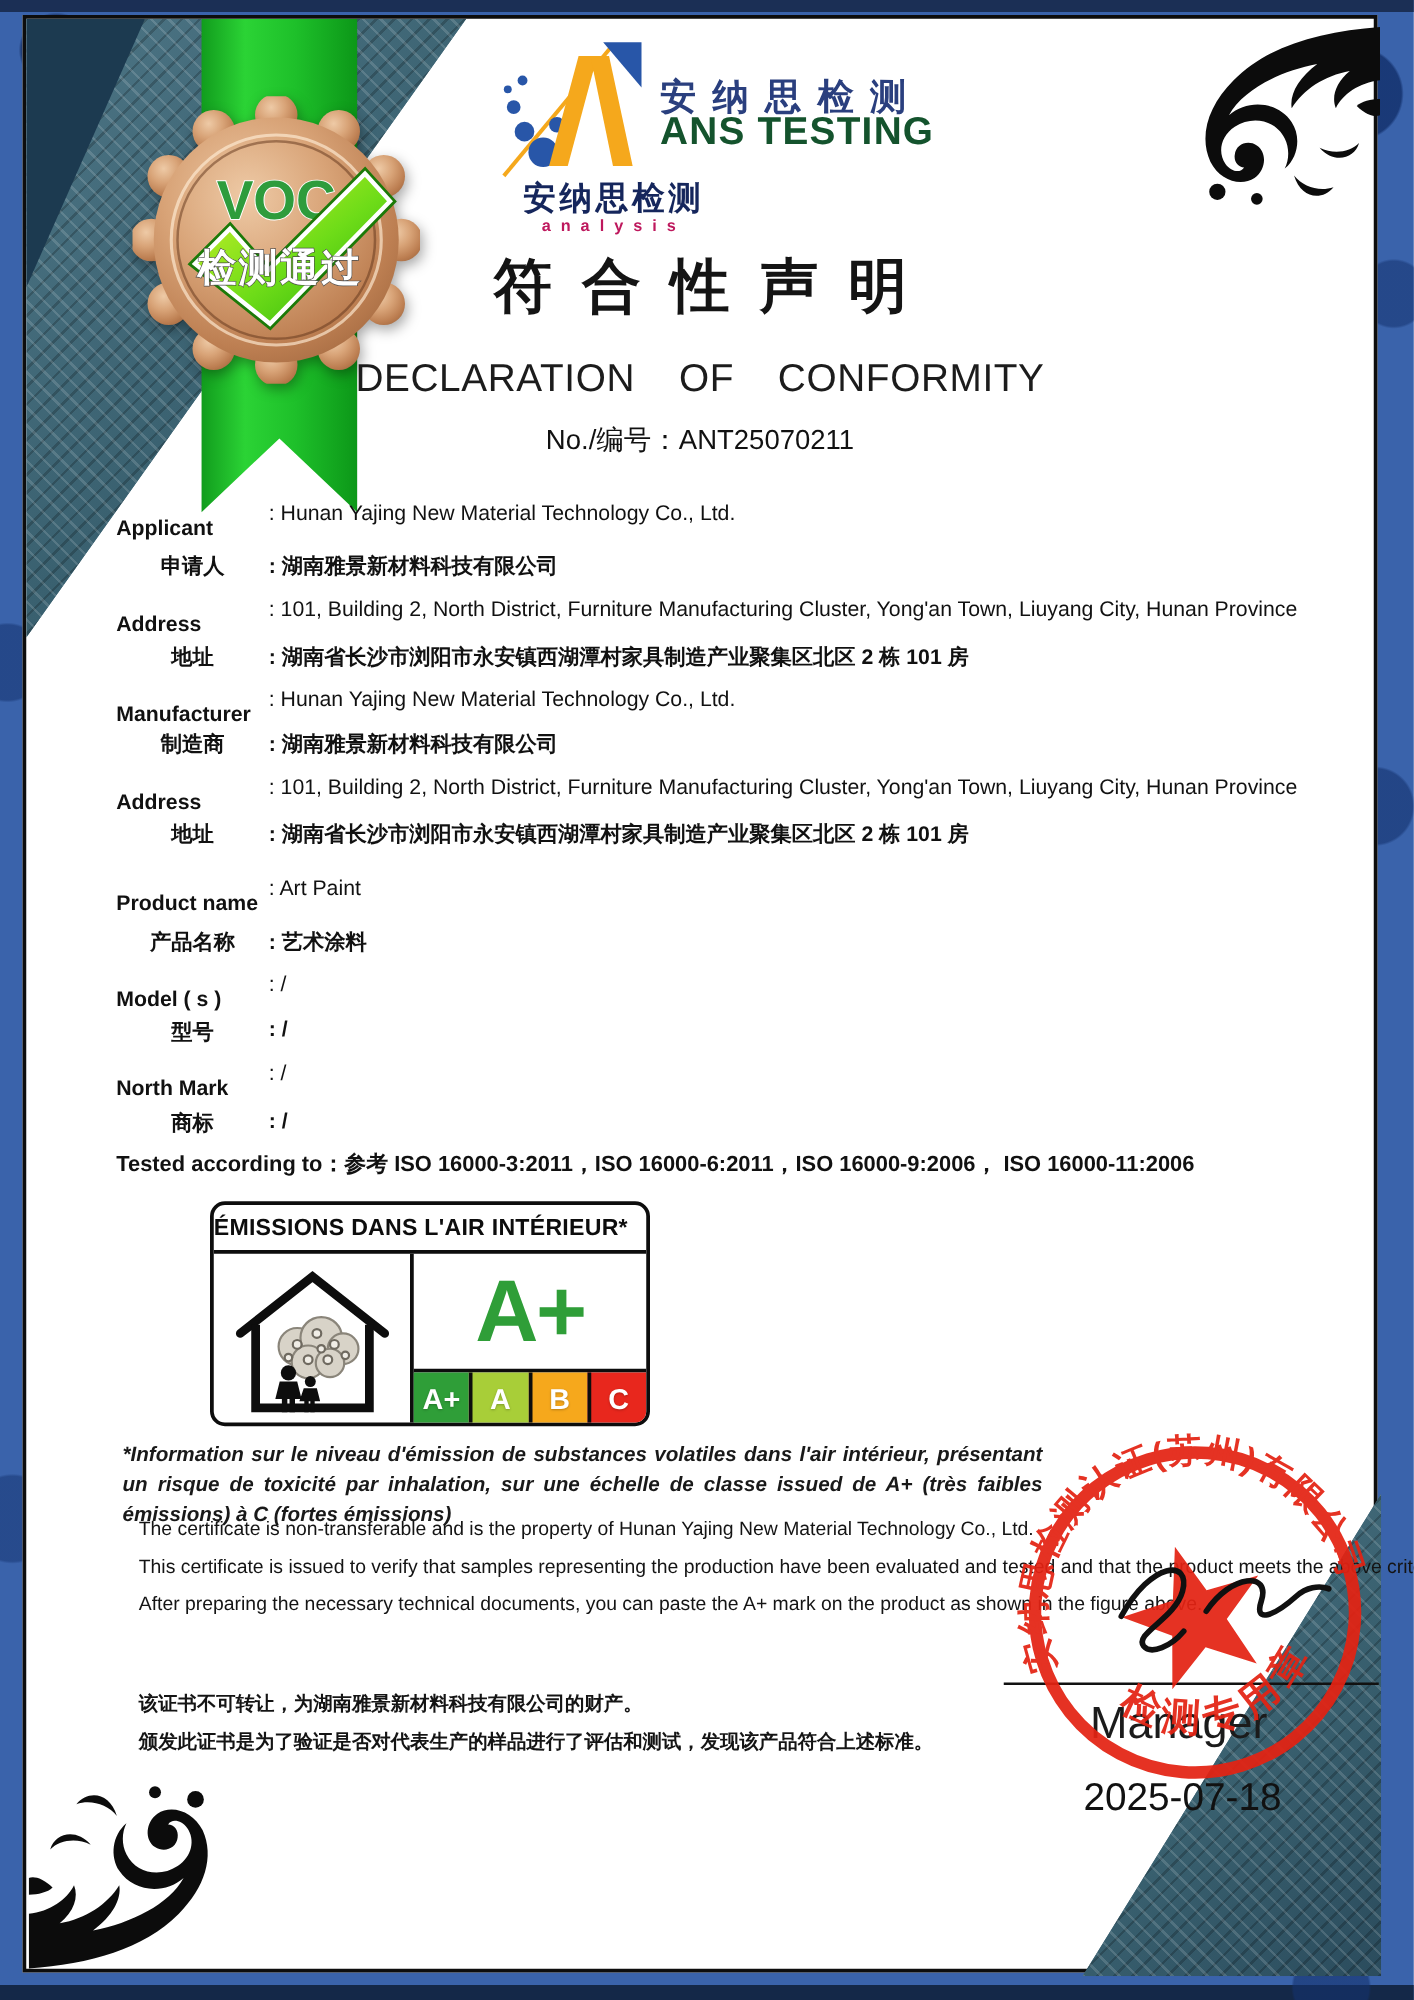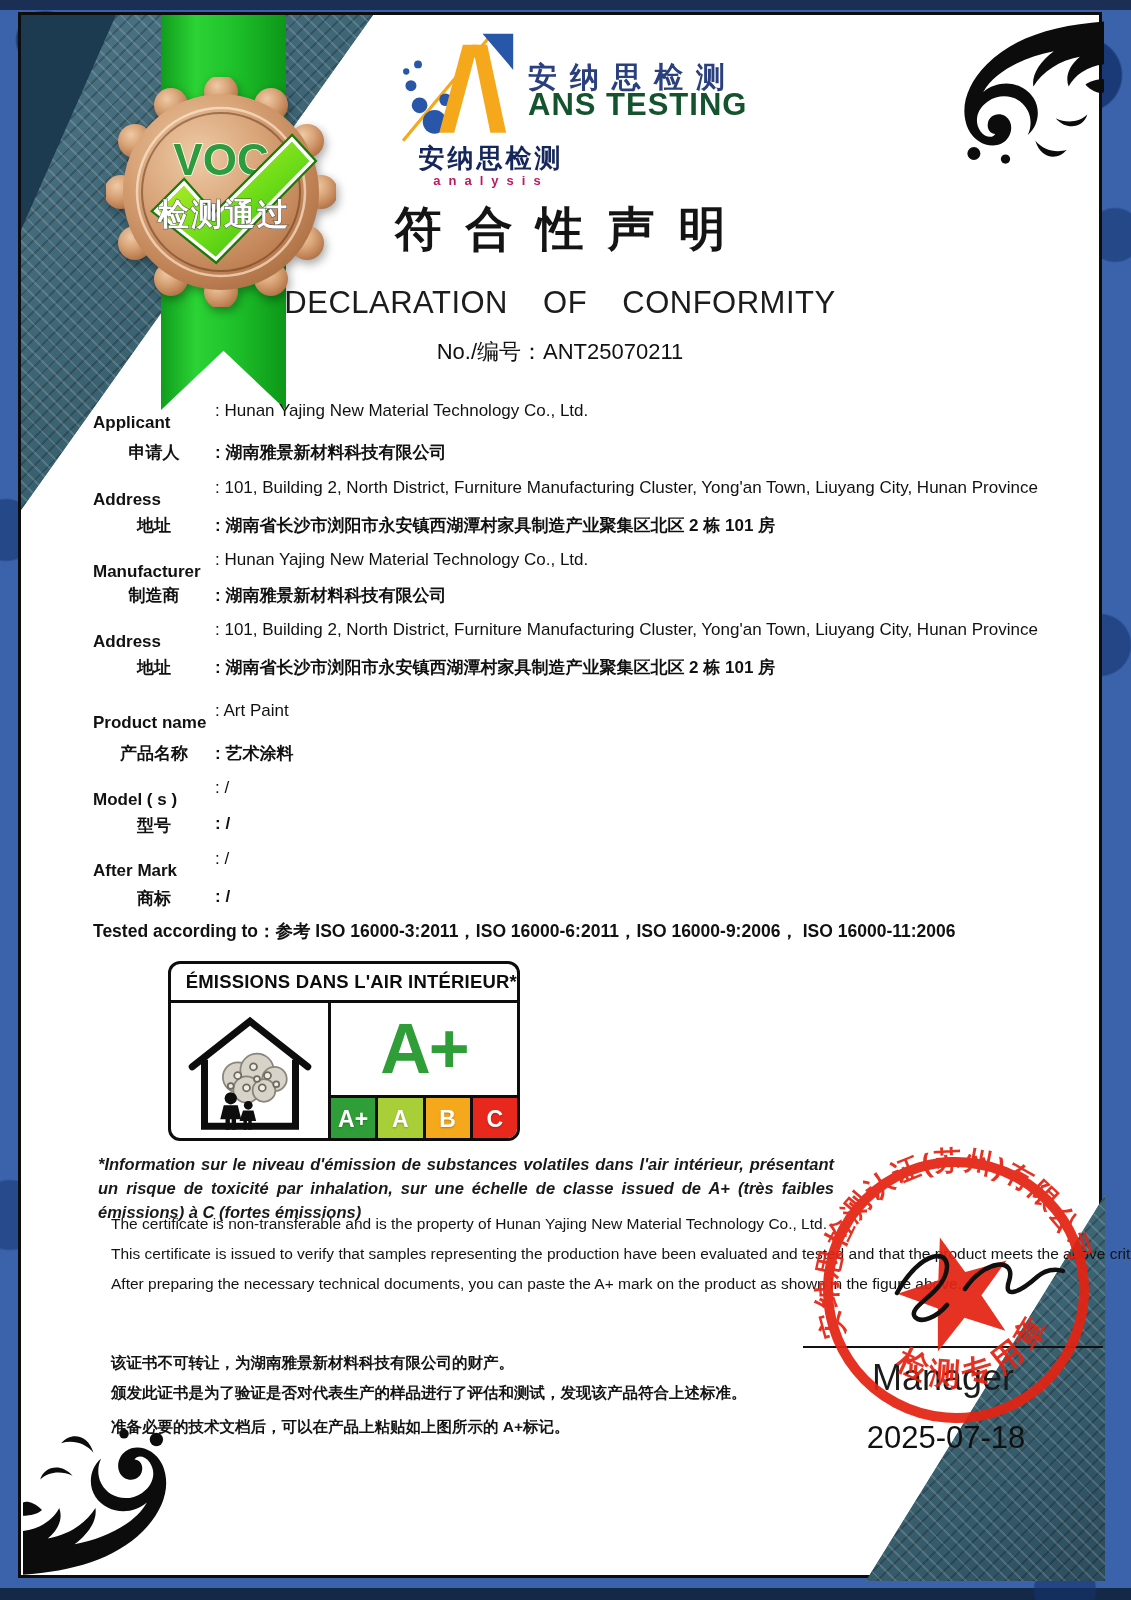--- a/index.html
+++ b/index.html
@@ -52,21 +52,21 @@
   .frow{position:absolute;left:72px;right:16px;height:24px;z-index:7;}
   .flabel{position:absolute;left:0;width:122px;font-size:17px;color:#111;white-space:nowrap;}
   .fvalue{position:absolute;left:122px;font-size:17px;color:#111;white-space:nowrap;}
   .frow.en .flabel{font-weight:600;margin-top:12px;}
   .frow.en .fvalue{font-weight:500;}
   .frow.cn .flabel{font-weight:700;text-align:center;}
   .frow.cn .fvalue{font-weight:700;}
   .tested{left:72px;top:904px;font-size:17.5px;font-weight:600;color:#111;white-space:nowrap;z-index:7;}
   
   .emis{left:147px;top:946px;width:352px;height:180px;background:#fff;border:3px solid #0d0d0d;border-radius:12px;box-sizing:border-box;overflow:hidden;z-index:7;}
-  .emis-head{height:36px;line-height:36px;text-align:right;font-size:18.5px;font-weight:800;color:#0d0d0d;border-bottom:3px solid #0d0d0d;letter-spacing:.2px;}
+  .emis-head{height:36px;line-height:36px;text-align:left;font-size:18.5px;font-weight:800;color:#0d0d0d;border-bottom:3px solid #0d0d0d;letter-spacing:.2px;}
   .emis-body{display:flex;height:137px;}
   .emis-house{width:160px;border-right:3px solid #0d0d0d;box-sizing:border-box;display:flex;align-items:center;justify-content:center;}
   .emis-right{flex:1;display:flex;flex-direction:column;}
   .emis-grade{flex:1;display:flex;align-items:center;justify-content:center;font-size:70px;font-weight:800;color:#2f9e38;letter-spacing:-2px;line-height:1;}
   .emis-scale{height:42px;display:flex;border-top:3px solid #0d0d0d;}
   .emis-cell{flex:1;display:flex;align-items:center;justify-content:center;color:#fff;font-weight:800;font-size:23px;text-shadow:0 1px 2px rgba(0,0,0,.25);}
   .emis-cell + .emis-cell{border-left:3px solid #0d0d0d;}
   .c-aplus{background:#2f9e38;} .c-a{background:#a8ce38;} .c-b{background:#f6a81c;} .c-c{background:#e8271d;}
   .fr-note{left:77px;top:1138px;width:736px;font-size:16.5px;font-weight:700;font-style:italic;color:#191919;text-align:justify;line-height:1.45;z-index:7;}
   .para{position:absolute;left:90px;font-size:15.5px;color:#141414;white-space:nowrap;z-index:7;}
@@ -213,21 +213,21 @@
     </div>
   <div class="frow en" style="top:763px">
       <span class="flabel">Model ( s )</span>
       <span class="fvalue">: /</span>
     </div>
   <div class="frow cn" style="top:799px">
       <span class="flabel">型号</span>
       <span class="fvalue">: /</span>
     </div>
   <div class="frow en" style="top:834px">
-      <span class="flabel">After Mark</span>
+      <span class="flabel">North Mark</span>
       <span class="fvalue">: /</span>
     </div>
   <div class="frow cn" style="top:872px">
       <span class="flabel">商标</span>
       <span class="fvalue">: /</span>
     </div>
 
   <div class="abs tested">Tested according to：参考 ISO 16000-3:2011，ISO 16000-6:2011，ISO 16000-9:2006， ISO 16000-11:2006</div>
 
   <div class="abs emis">
@@ -274,21 +274,20 @@
     </div>
   </div>
 
   <div class="abs fr-note">*Information sur le niveau d'émission de substances volatiles dans l'air intérieur, présentant un risque de toxicité par inhalation, sur une échelle de classe issued de A+ (très faibles émissions) à C (fortes émissions)</div>
 
   <div class="para" style="top:1200px">The certificate is non-transferable and is the property of Hunan Yajing New Material Technology Co., Ltd.</div>
   <div class="para" style="top:1230px">This certificate is issued to verify that samples representing the production have been evaluated and tested and that the product meets the above criteria</div>
   <div class="para" style="top:1260px">After preparing the necessary technical documents, you can paste the A+ mark on the product as shown in the figure above.</div>
   <div class="para cn" style="top:1291px">该证书不可转让，为湖南雅景新材料科技有限公司的财产。</div>
   <div class="para cn" style="top:1321px">颁发此证书是为了验证是否对代表生产的样品进行了评估和测试，发现该产品符合上述标准。</div>
-  <div class="para cn" style="top:1355px">准备必要的技术文档后，可以在产品上粘贴如上图所示的 A+标记。</div>
 
   <svg class="abs stamp" width="290px" height="290px" viewBox="0 0 290 290">
     <circle cx="145" cy="145" r="128" fill="none" stroke="#e42313" stroke-width="10"></circle>
     <path id="arcT" d="M34,190 A120,120 0 1 1 256,190" fill="none"></path>
     <path id="arcB" d="M56,186 A101,101 0 0 0 234,186" fill="none"></path>
     <text font-size="27" font-weight="700" fill="#e42313" letter-spacing="2">
       <textPath href="#arcT" startOffset="50%" text-anchor="middle">安纳思检测认证(苏州)有限公司</textPath>
     </text>
     <text font-size="31" font-weight="700" fill="#e42313" letter-spacing="6">
       <textPath href="#arcB" startOffset="50%" text-anchor="middle">检测专用章</textPath>

